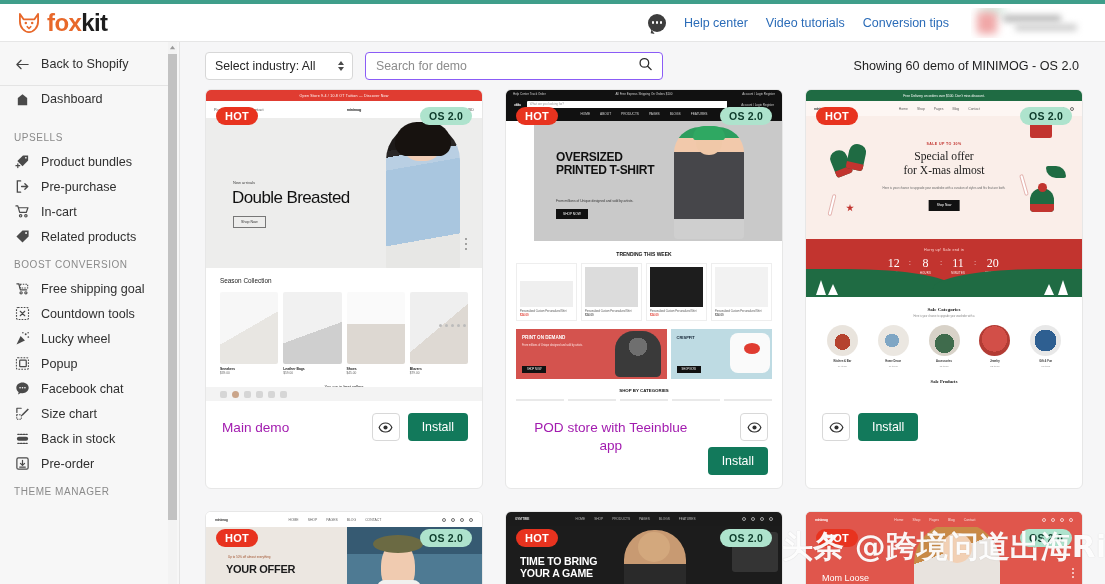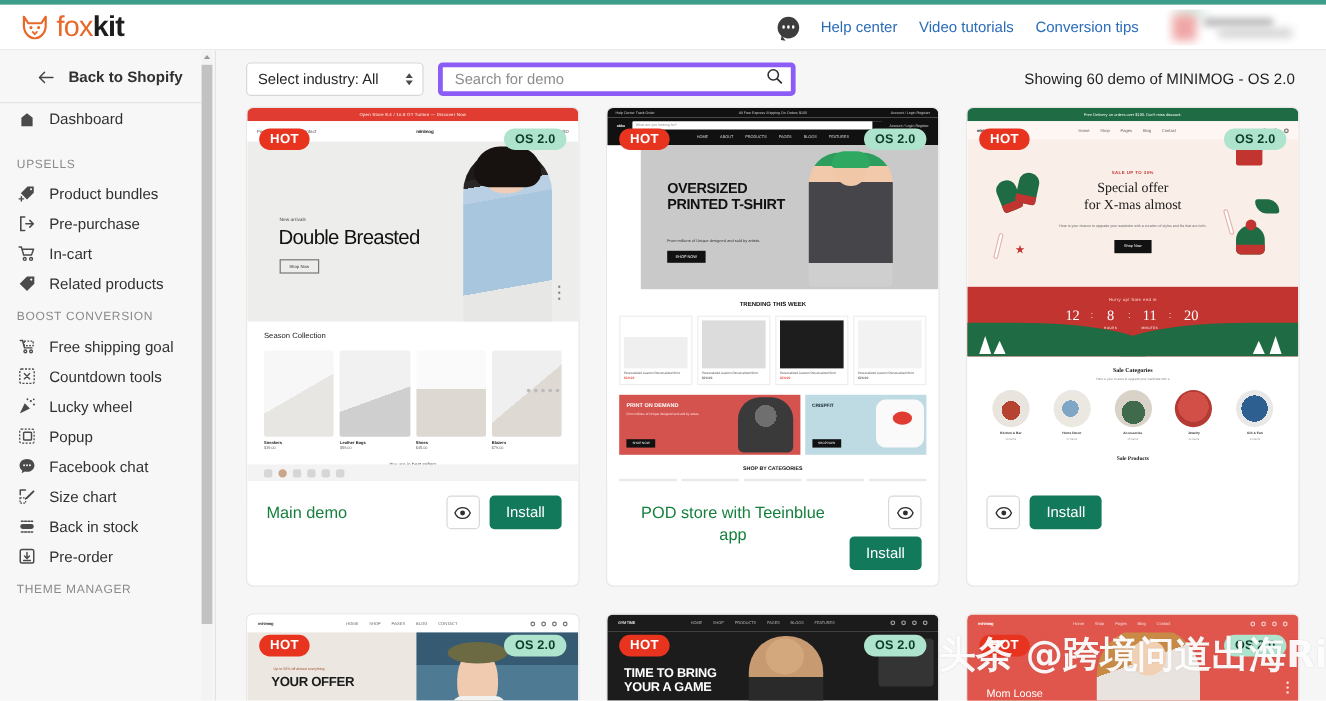--- a/index.html
+++ b/index.html
@@ -21,21 +21,21 @@
     height: 38px; width: 100%;
     background: #ffffff;
     display: flex; align-items: center;
     padding: 0 14px 0 18px;
     border-bottom: 1px solid #e6e6e6;
     position: relative;
   }
   .brand { display: flex; align-items: center; gap: 7px; }
   .brand-mark { width: 22px; height: 20px; display:block; }
   .brand-text { font-size: 24px; letter-spacing: -0.6px; font-weight: 400; }
-  .brand-text .fox { color: #e8682a; font-weight: 400;}
+  .brand-text .fox { color: #e8682a; font-weight: 700;}
   .brand-text .kit { color: #1d1d1d; font-weight: 700;}
 
   .top-right { margin-left: auto; display: flex; align-items: center; gap: 18px; }
   .chat-bubble {
     width: 18px; height: 18px; background: #3d3d3d; border-radius: 50%;
     position: relative; display:flex; align-items:center; justify-content:center;
   }
   .chat-bubble:after{
     content:""; position:absolute; bottom:-2px; left:3px;
     border-left:4px solid #3d3d3d; border-top:4px solid transparent;
@@ -76,21 +76,21 @@
     border-right: 1px solid #e3e3e3;
     position: relative; overflow: hidden;
   }
   .side-scroll { position:absolute; inset:0 6px 0 0; overflow:hidden; }
   .side-item {
     display: flex; align-items: center; gap: 11px;
     height: 25px; padding: 0 10px 0 14px;
     font-size: 12.6px; color: #303030; cursor: pointer;
     white-space: nowrap;
   }
-  .side-item.lead { height: 26px; margin: 9px 16px 8px; font-weight: bold; }
+  .side-item.lead { height: 26px; margin: 9px 0 8px; }
   .side-item.dash { height: 26px; margin-bottom: 10px;}
   .side-sep { height: 1px; background: #e4e4e4; margin: 0; }
   .side-head {
     font-size: 10px; letter-spacing: 0.55px; color: #8a8a8a;
     padding: 10px 0 6px 14px; text-transform: uppercase; font-weight:400;
   }
   .side-ico { width: 16px; height: 16px; flex: 0 0 16px; display:flex; align-items:center; justify-content:center; color:#4a4a4a; }
   .side-ico svg { display:block; }
 
   .side-sb-track { position: absolute; right: 2px; top: 0; width: 9px; height: 100%; background: #f3f3f3; }
@@ -114,21 +114,21 @@
   .sel-arrows {
     position: absolute; right: 9px; top: 50%; transform: translateY(-50%);
     display: flex; flex-direction: column; gap: 2px; pointer-events: none;
   }
   .sel-arrows i { width: 0; height: 0; border-left: 3.5px solid transparent; border-right: 3.5px solid transparent; display:block;}
   .sel-arrows i.up { border-bottom: 4px solid #4a4a4a; }
   .sel-arrows i.dn { border-top: 4px solid #4a4a4a; }
 
   .search-wrap { position: relative; margin-left: 12px; }
   input.search {
-    width: 298px; height: 28px; border: 4px solid #8b5cf6; border-radius: 4px;
+    width: 298px; height: 28px; border: 1px solid #8b5cf6; border-radius: 4px;
     background: #fff; font-size: 12.3px; color: #262626; padding: 0 32px 0 10px;
     font-family: "Liberation Sans", sans-serif; outline: none;
   }
   input.search::placeholder { color: #8c8c8c; }
   .search-ico { position: absolute; right: 10px; top: 50%; transform: translateY(-50%); color:#3a3a3a;}
   .showing { margin-left: auto; font-size: 12.6px; color: #1f1f1f; white-space: nowrap; padding-right: 4px;}
 
   
   .grid {
     display: grid; grid-template-columns: repeat(3, 278px);
@@ -147,21 +147,21 @@
   }
   .badge-os {
     position: absolute; right: 10px; top: 17px; z-index: 6;
     background: #aee3cd; color: #0c3b2a; font-size: 10.5px; font-weight: 700;
     padding: 3px 9px; border-radius: 12px; letter-spacing: 0.2px;
   }
   .card-foot {
     flex: 1 1 auto; display: flex; align-items: flex-start;
     padding: 12px 14px 0 16px; gap: 8px;
   }
-  .card-title { font-size: 13.6px; color: #15803d; line-height: 1.35; padding-top: 6px; flex: 1 1 auto;}
+  .card-title { font-size: 13.6px; color: #a21caf; line-height: 1.35; padding-top: 6px; flex: 1 1 auto;}
   .card-title.centered { text-align: center; }
   .btn-eye {
     width: 28px; height: 28px; flex: 0 0 28px;
     border: 1px solid #d8d8d8; border-radius: 4px; background: #fff;
     display: flex; align-items: center; justify-content: center; cursor: pointer;
   }
   .btn-install {
     background: #12795b; color: #fff; border: 0; border-radius: 4px;
     font-size: 12.4px; height: 28px; padding: 0 14px; cursor: pointer;
     font-family: "Liberation Sans", sans-serif; white-space: nowrap;

